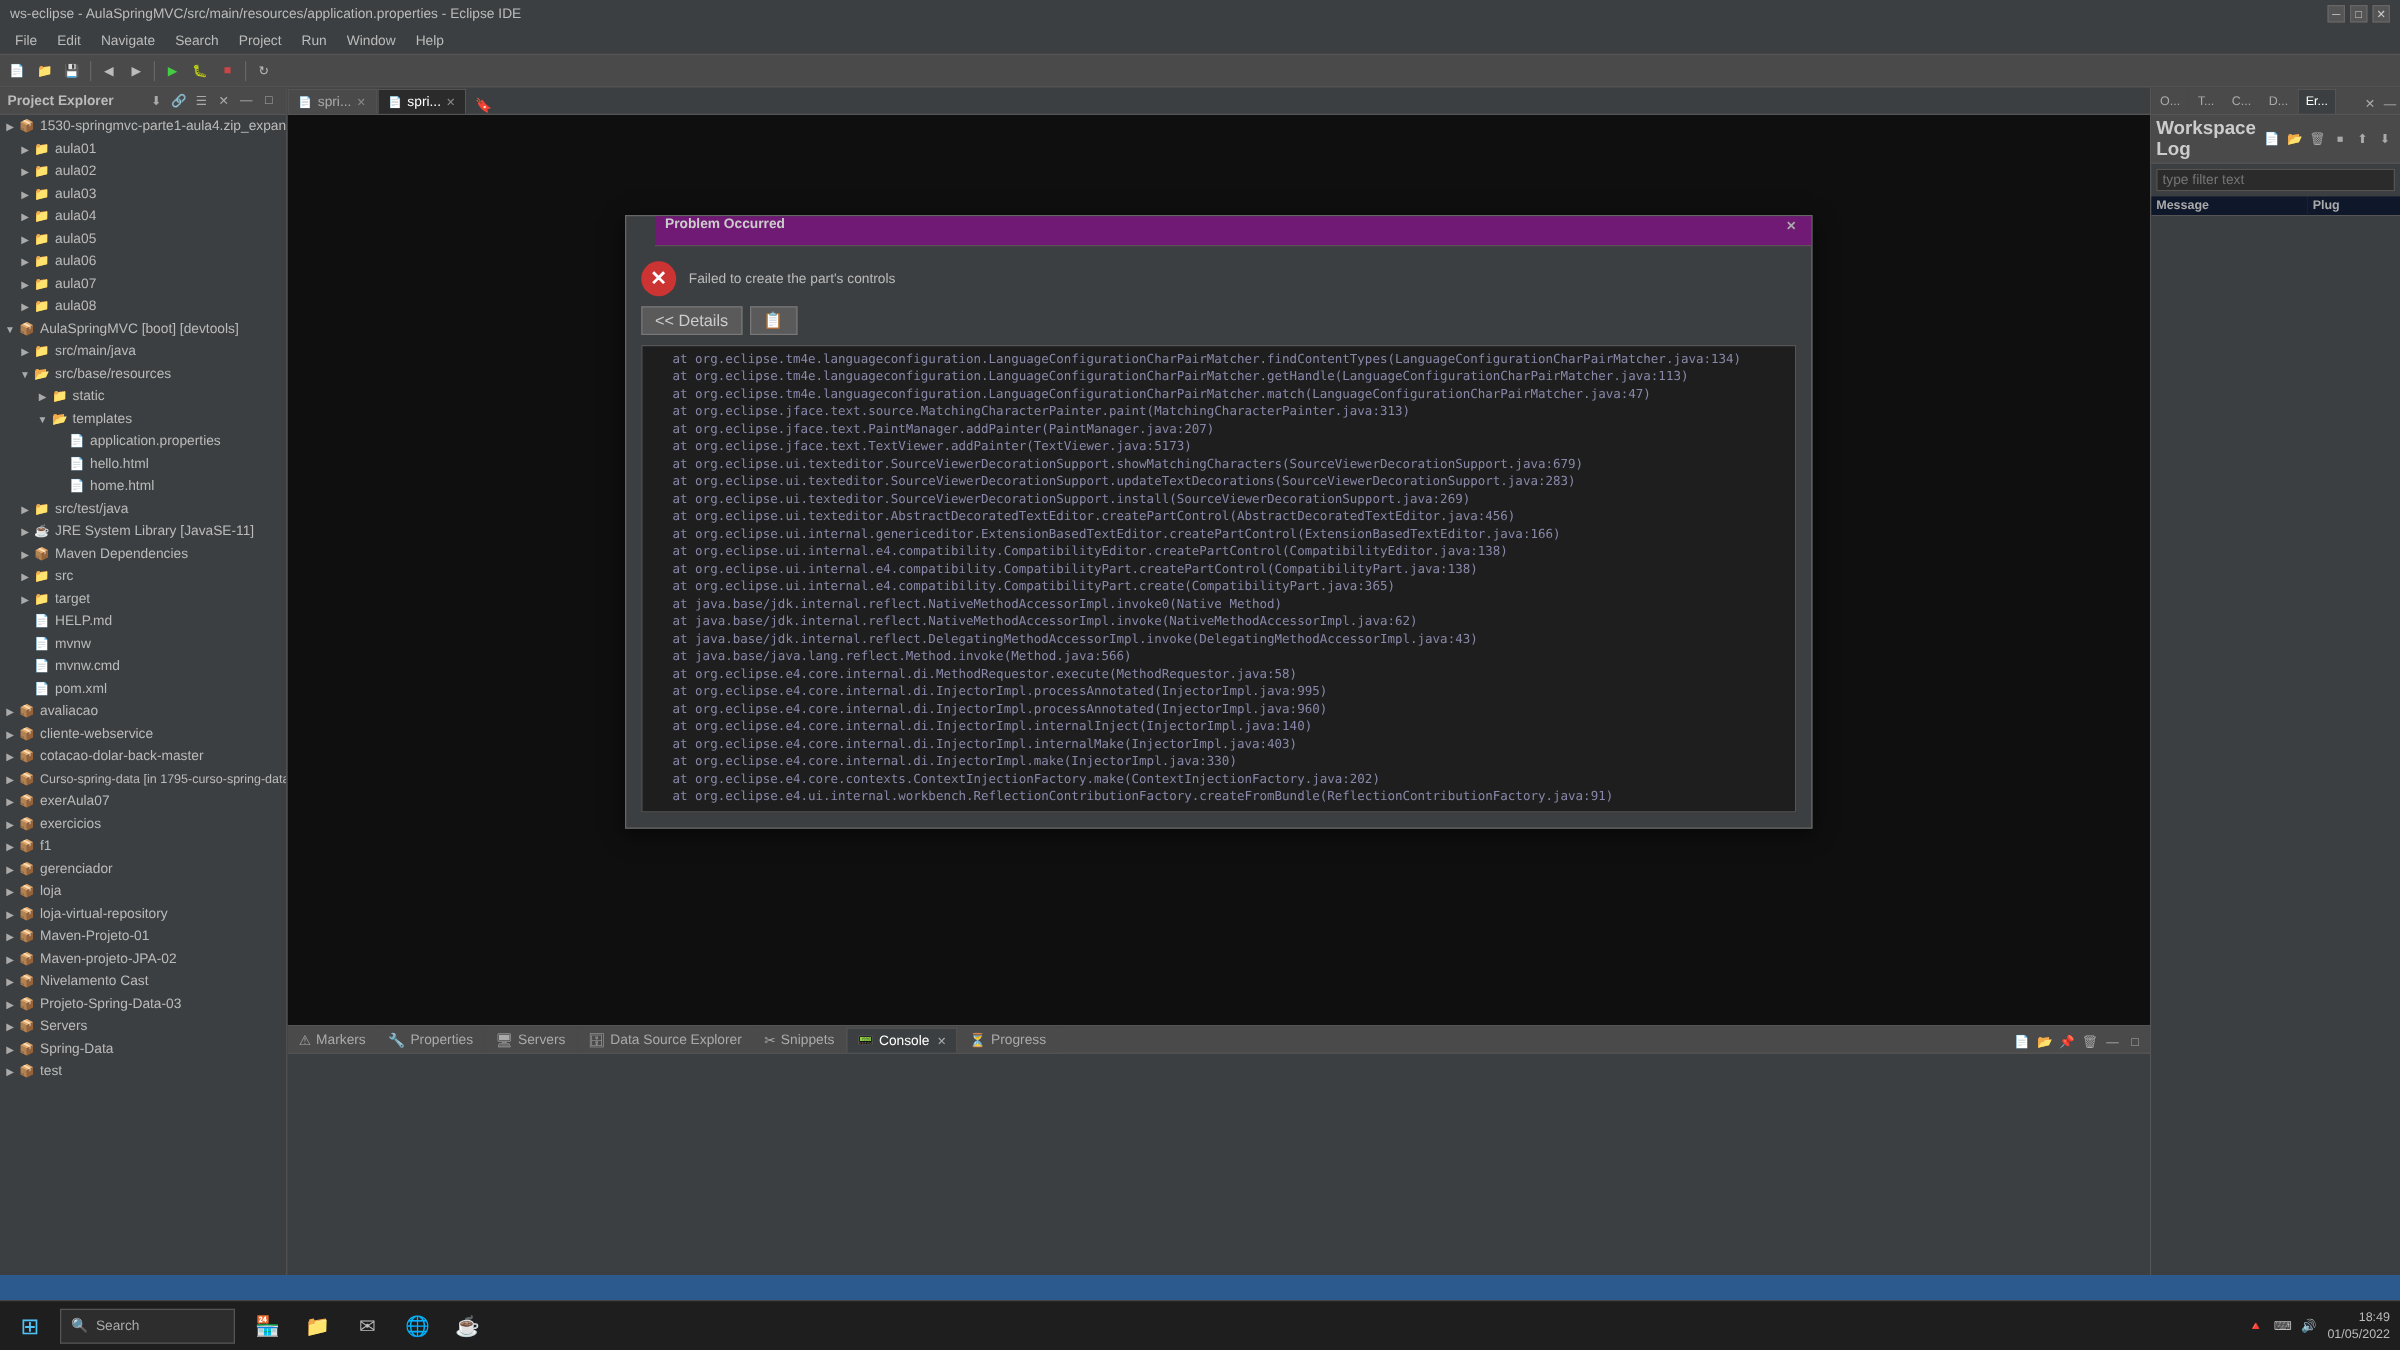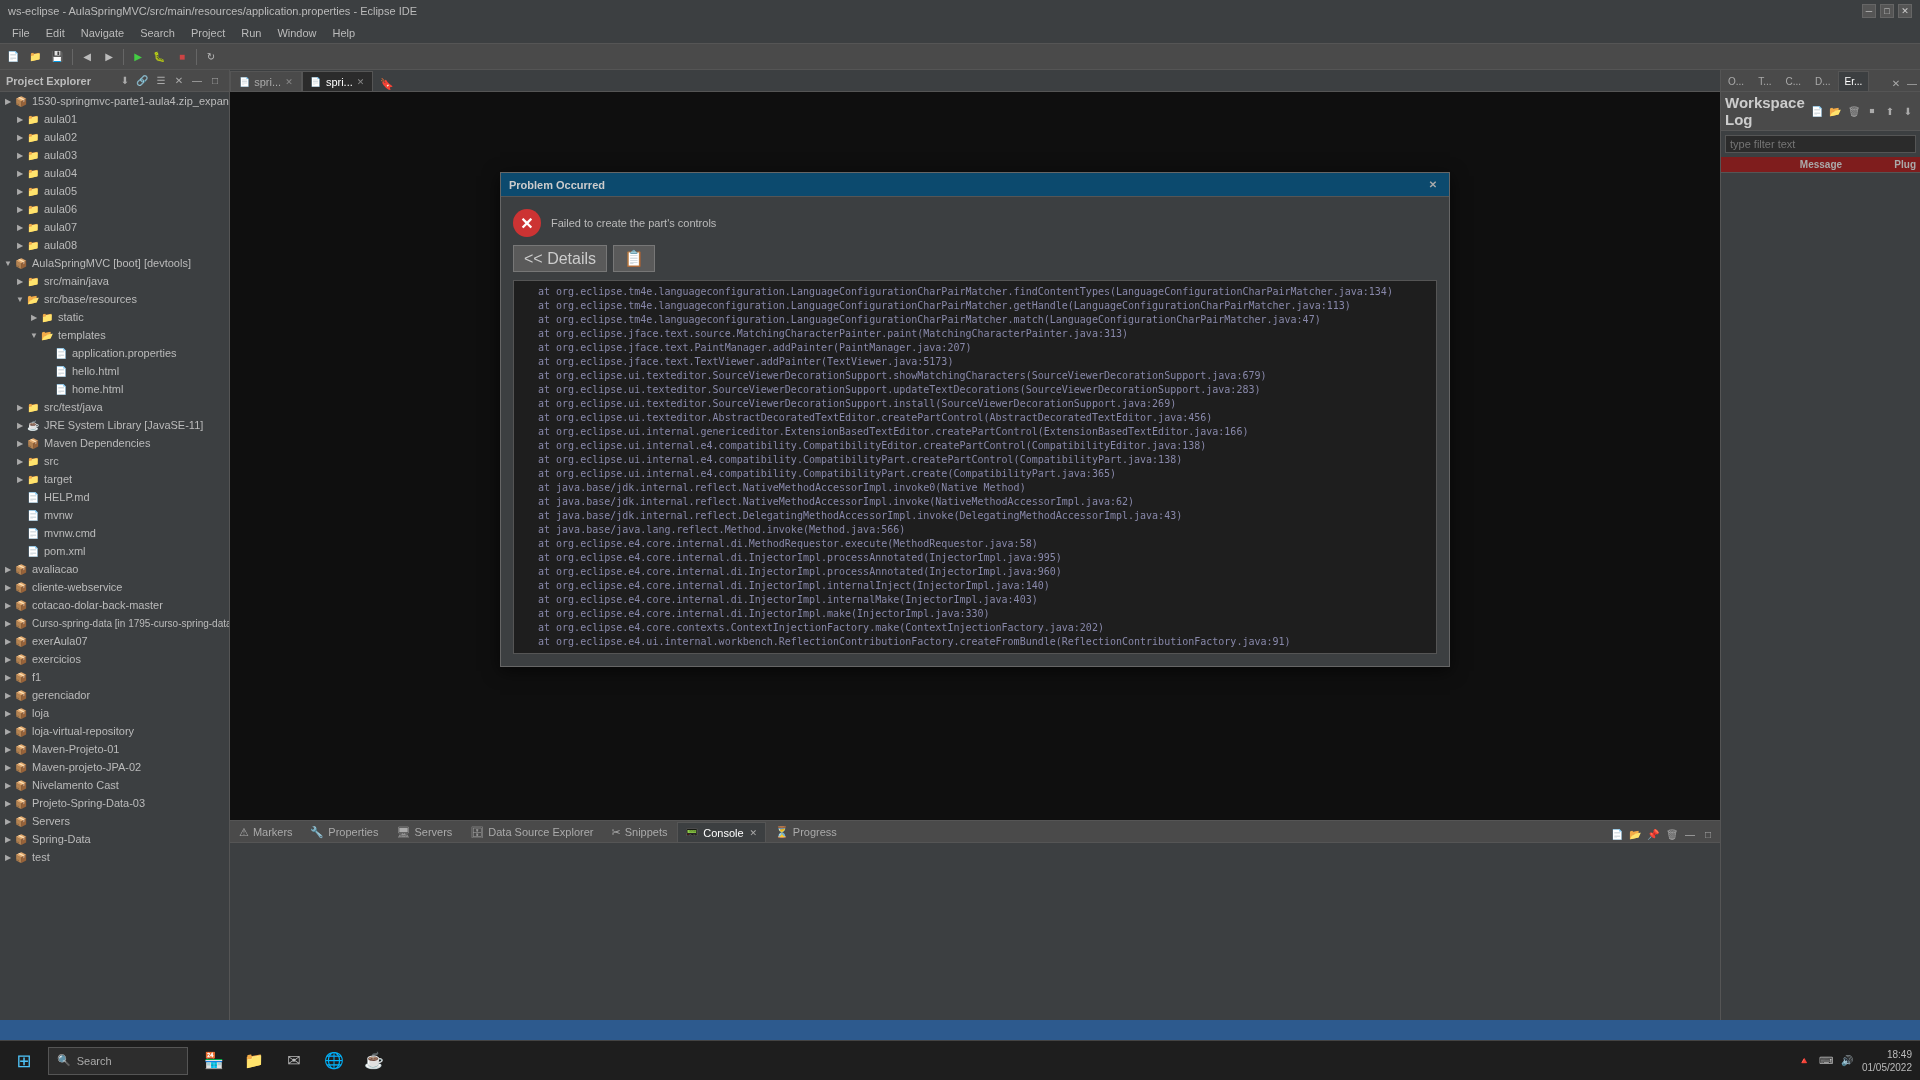--- a/index.html
+++ b/index.html
@@ -210,28 +210,27 @@
       background: #3c3f41;
       border: 1px solid #666;
       box-shadow: 0 4px 16px rgba(0,0,0,0.6);
       width: 950px;
       max-height: 520px;
       display: flex;
       flex-direction: column;
     }
 
     .dialog-header {
-      background: #0c4a6e;
+      background: #701a75;
       height: 24px;
       display: flex;
-      align-items: center;
       justify-content: space-between;
       padding: 0 8px;
       border-bottom: 1px solid #555;
-      font-size: 11px; font-weight: bold; color: #ccc;
+      font-size: 11px; font-weight: bold; color: #ccc; margin-left: 23px;
     }
 
     .dialog-body {
       display: flex;
       flex-direction: column;
       padding: 12px;
       gap: 8px;
       overflow: hidden;
     }
 
@@ -259,21 +258,21 @@
       display: flex;
       gap: 6px;
     }
 
     .dialog-btn {
       background: #5a5a5a;
       border: 1px solid #777;
       color: #ccc;
       padding: 3px 10px;
       cursor: pointer;
-      font-size: 16px;
+      font-size: 13px;
       display: flex; align-items: center; gap: 4px;
     }
 
     .stack-trace-area {
       background: #1e1e1e;
       border: 1px solid #555;
       flex: 1;
       overflow-y: auto;
       overflow-x: auto;
       padding: 4px;
@@ -397,24 +396,24 @@
       color: #ccc;
       padding: 2px 4px;
       font-size: 11px;
     }
     .right-table {
       width: 100%;
       font-size: 10px;
       border-collapse: collapse;
     }
     .right-table th {
-      background: #7f1d1d;
+      background: #0f172a;
       padding: 2px 4px;
       border-bottom: 1px solid #555;
-      text-align: right;
+      text-align: left;
       color: #aaa;
     }
 
     
     .status-bar {
       height: 20px;
       background: #2d5a8e;
       display: flex;
       align-items: center;
       padding: 0 8px;

